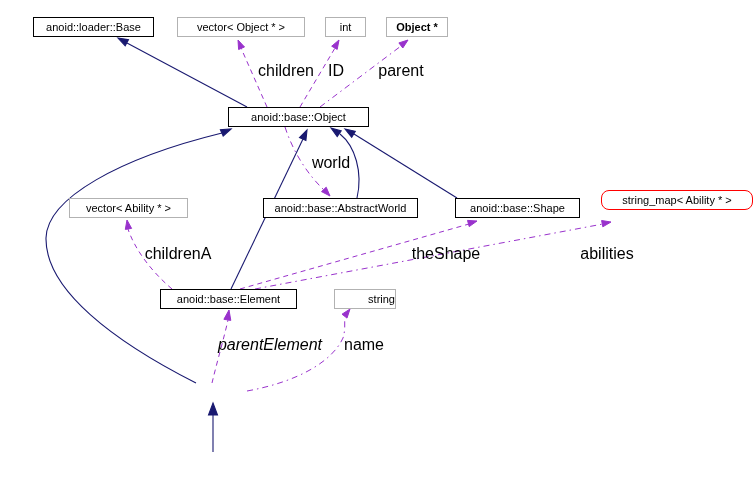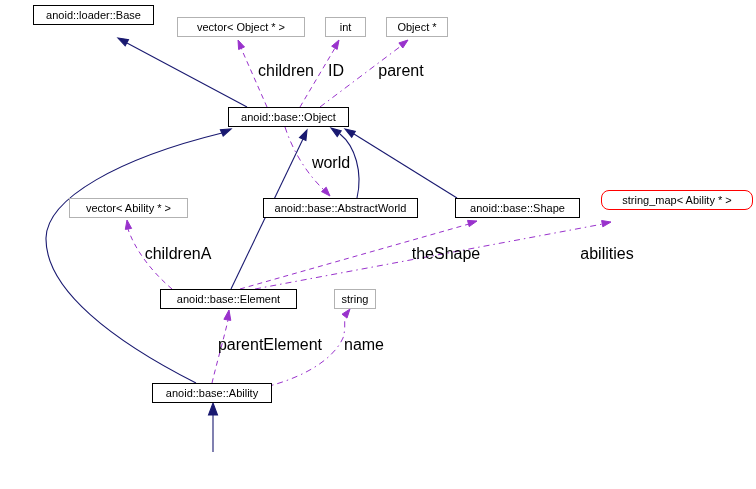--- a/index.html
+++ b/index.html
@@ -15,42 +15,42 @@
     white-space:nowrap;
   }
   .node.gray{border-color:#b2b2b2;}
   .node.red{border-color:#ff0000;}
   .node.current{background:#000000;color:#ffffff;border-color:#000000;}
   .elabel{
     position:absolute;transform:translate(-50%,-50%);
     font-size:16px;color:#000000;white-space:nowrap;
   }
   
-  .n-loader-base{left:33px;top:5px;width:121px;}
+  .n-loader-base{left:33px;top:17px;width:121px;}
   .n-vector-object{left:177px;top:17px;width:128px;}
   .n-int{left:325px;top:17px;width:41px;}
-  .n-object-ptr{left:386px;top:17px;width:62px;}
-  .n-base-object{left:228px;top:107px;width:121px;}
+  .n-object-ptr{left:386px;top:17px;width:62px;font-weight:bold;}
+  .n-base-object{left:228px;top:107px;width:141px;}
   .n-vector-ability{left:69px;top:198px;width:119px;}
   .n-abstract-world{left:263px;top:198px;width:155px;}
   .n-shape{left:455px;top:198px;width:125px;}
   .n-string-map{left:601px;top:190px;width:152px;border-radius:8px;}
   .n-element{left:160px;top:289px;width:137px;}
-  .n-string{left:334px;top:289px;width:42px;}
+  .n-string{left:334px;top:289px;width:62px;text-align:right;}
   .n-ability{left:152px;top:383px;width:120px;}
   .n-filter{left:153px;top:452px;width:120px;}
   
   .l-children{left:286px;top:71px;}
   .l-id{left:336px;top:71px;}
   .l-parent{left:401px;top:71px;}
   .l-world{left:331px;top:163px;}
   .l-childrena{left:178px;top:254px;}
   .l-theshape{left:446px;top:254px;}
   .l-abilities{left:607px;top:254px;}
-  .l-parentelement{left:270px;top:345px;}
+  .l-parentelement{left:270px;top:345px;font-style:italic;}
   .l-name{left:364px;top:345px;}
 </style>
 </head>
 <body>
 
 <div class="canvas">
 
   <svg class="edges" width="756" height="489" viewBox="0 0 756 489" xmlns="http://www.w3.org/2000/svg">
 
     <g fill="none" stroke-width="1.1" stroke="#191970">
@@ -98,21 +98,20 @@
   <div class="node gray n-vector-object">vector&lt; Object * &gt;</div>
   <div class="node gray n-int">int</div>
   <div class="node gray n-object-ptr">Object *</div>
   <div class="node n-base-object">anoid::base::Object</div>
   <div class="node gray n-vector-ability">vector&lt; Ability * &gt;</div>
   <div class="node n-abstract-world">anoid::base::AbstractWorld</div>
   <div class="node n-shape">anoid::base::Shape</div>
   <div class="node red n-string-map">string_map&lt; Ability * &gt;</div>
   <div class="node n-element">anoid::base::Element</div>
   <div class="node gray n-string">string</div>
-  <div class="node n-ability">anoid::base::Ability</div>
 
   <div class="elabel l-children">children</div>
   <div class="elabel l-id">ID</div>
   <div class="elabel l-parent">parent</div>
   <div class="elabel l-world">world</div>
   <div class="elabel l-childrena">childrenA</div>
   <div class="elabel l-theshape">theShape</div>
   <div class="elabel l-abilities">abilities</div>
   <div class="elabel l-parentelement">parentElement</div>
   <div class="elabel l-name">name</div>

